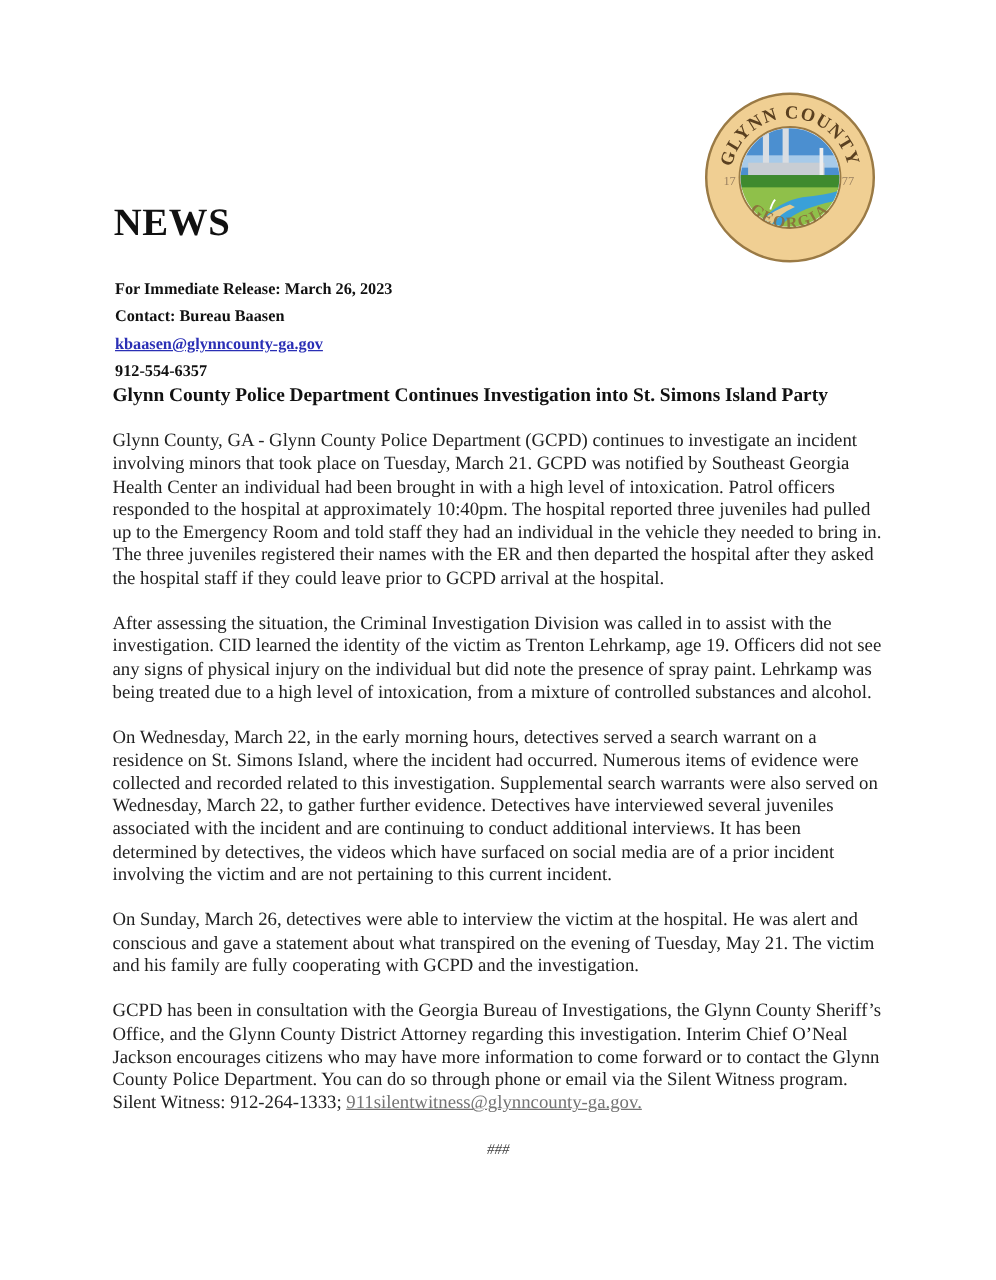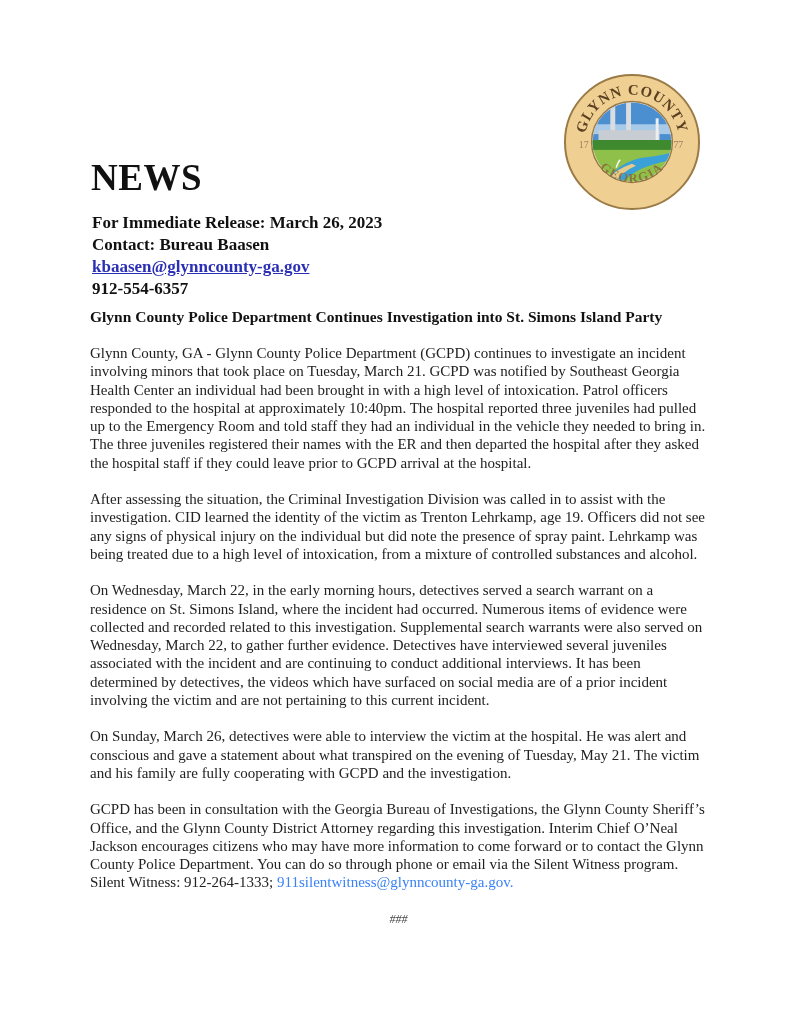--- a/index.html
+++ b/index.html
@@ -1,30 +1,30 @@
 <!DOCTYPE html>
 <html><head>
   <meta charset="utf-8">
   <style>
     html, body { margin: 0; padding: 0; background: #ffffff; }
     body { width: 797px; height: 1024px; position: relative; overflow: hidden;
            font-family: "Liberation Serif", serif; color: #1a1a1a; }
     .page { position: absolute; left: 0; top: 0; width: 797px; height: 1024px; background: #fff; }
     .seal { position: absolute; left: 563px; top: 73px; width: 138px; height: 138px; }
-    .news-title { position: absolute; left: 91px; top: 160px; font-size: 37px; font-weight: bold;
+    .news-title { position: absolute; left: 91px; top: 160px; font-size: 31px; font-weight: bold;
                   letter-spacing: 0.5px; color: #111; line-height: 36px; }
-    .header-block { position: absolute; left: 92px; top: 212px; font-size: 17px; font-weight: bold;
+    .header-block { position: absolute; left: 92px; top: 220px; font-size: 13px; font-weight: bold;
                     line-height: 22px; color: #111; }
     .header-block a { color: #2a2fb5; text-decoration: underline; }
     .headline { position: absolute; left: 90px; top: 307px; width: 640px; font-size: 15.5px;
                 font-weight: bold; color: #111; line-height: 20px; white-space: nowrap; }
     .body { position: absolute; left: 90px; top: 344px; width: 620px; font-size: 15px;
             line-height: 18.3px; color: #222; }
     .body p { margin: 0 0 18px 0; }
-    .body a { color: #3b82f6; }
+    .body a { color: #737373; text-decoration: underline; }
     .endmark { position: absolute; left: 0; width: 797px; top: 912px; text-align: center;
                font-size: 12px; color: #444; font-style: italic; }
   </style>
 </head>
 <body>
 
 <div class="page">
 
   <svg class="seal" viewBox="0 0 140 140">
     <defs>

